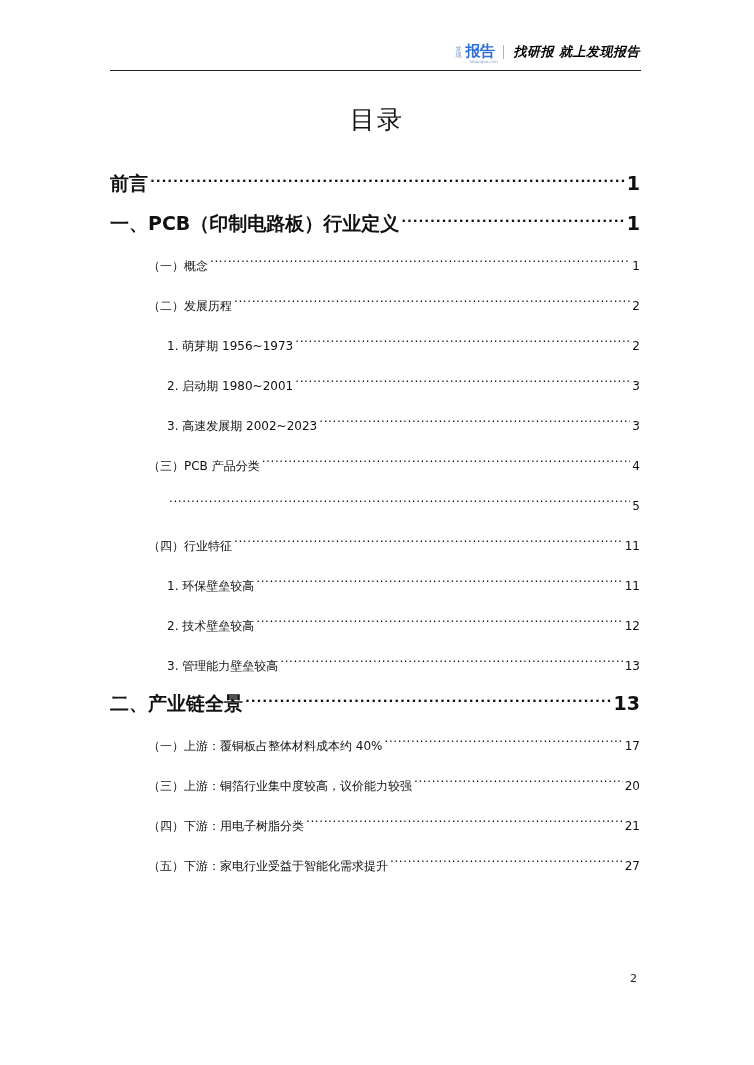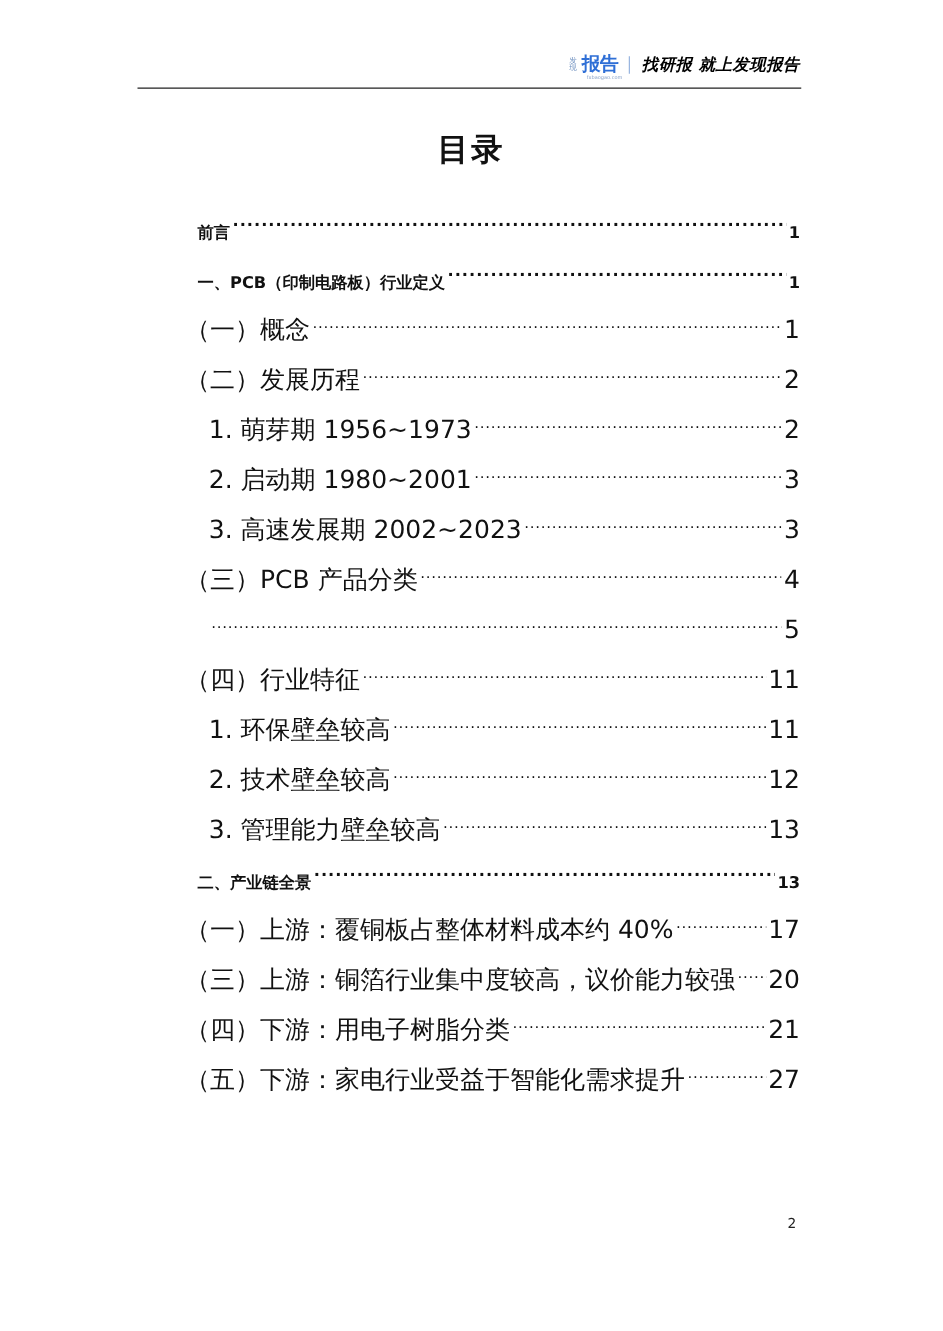--- a/index.html
+++ b/index.html
@@ -8,24 +8,24 @@
   .header { position:absolute; top:40px; left:110px; width:530px; height:26px; }
   .brand { position:absolute; right:0; top:2px; display:flex; align-items:center; gap:6px; color:#1a64c8; }
   .brand-logo { display:flex; align-items:center; gap:2px; }
   .brand-tiny { font-size:6px; line-height:6px; color:#6d8fbf; width:8px; }
   .brand-name { font-size:15px; font-weight:bold; color:#2f6fd6; letter-spacing:-0.5px; }
   .brand-sub { position:absolute; left:14px; top:17px; font-size:4px; color:#8aa3c9; }
   .brand-sep { width:1px; height:14px; background:#9ab6e0; margin:0 3px; }
   .brand-slogan { font-size:13px; font-weight:bold; font-style:italic; color:#000000; letter-spacing:0.5px; }
   .header-rule { position:absolute; left:110px; top:70px; width:531px; height:1px; background:#222; }
   .title { position:absolute; top:103px; left:0; width:754px; text-align:center;
-           font-size:25px; font-weight:bold; letter-spacing:2px; }
+           font-size:25px; font-weight:normal; letter-spacing:2px; }
   .toc { position:absolute; top:150px; left:110px; width:530px; }
-  .toc-entry { display:flex; align-items:baseline; height:40px; line-height:40px; font-size:20px; white-space:nowrap; }
-  .toc-entry.level-1 { font-weight:bold; font-size:13px;margin-left:48px; }
+  .toc-entry { display:flex; align-items:baseline; height:40px; line-height:40px; font-size:12px; white-space:nowrap; }
+  .toc-entry.level-1 { font-weight:bold; font-size:19px; }
   .toc-entry.level-2 { padding-left:38px; }
   .toc-entry.level-3 { padding-left:57px; }
   .toc-label { flex:0 0 auto; }
   .toc-leader { flex:1 1 auto; overflow:hidden; margin:0 2px; height:40px; position:relative; }
   .toc-leader::before { content:"................................................................................................................................................................................................................................................................................"; position:absolute; left:0; bottom:0; white-space:nowrap; letter-spacing:0.6px; font-size:12px; line-height:24px; }
   .level-1 .toc-leader::before { font-weight:bold; font-size:13px; letter-spacing:0.8px; }
   .toc-page { flex:0 0 auto; text-align:right; }
   .page-number { position:absolute; top:972px; left:630px; font-size:11px; color:#222; }
 </style>
 </head>

